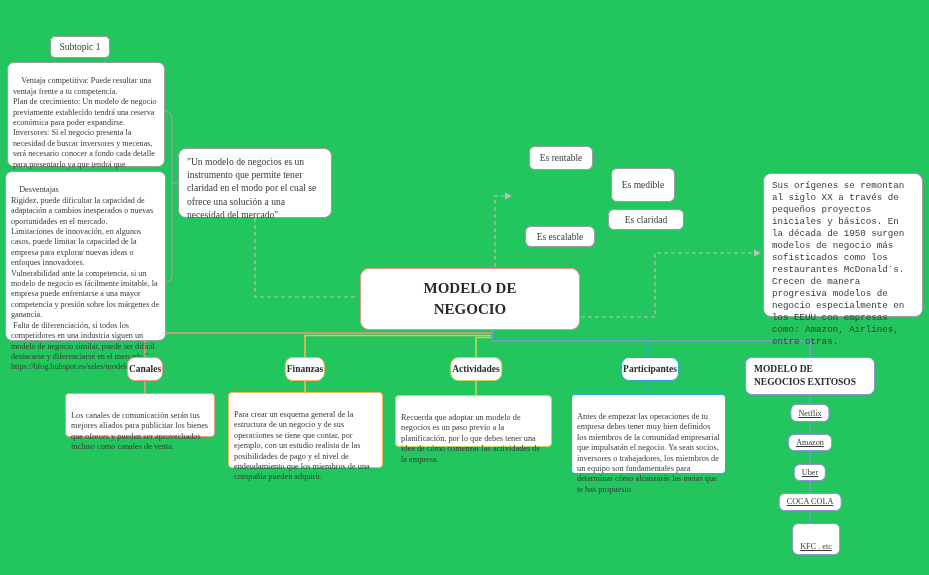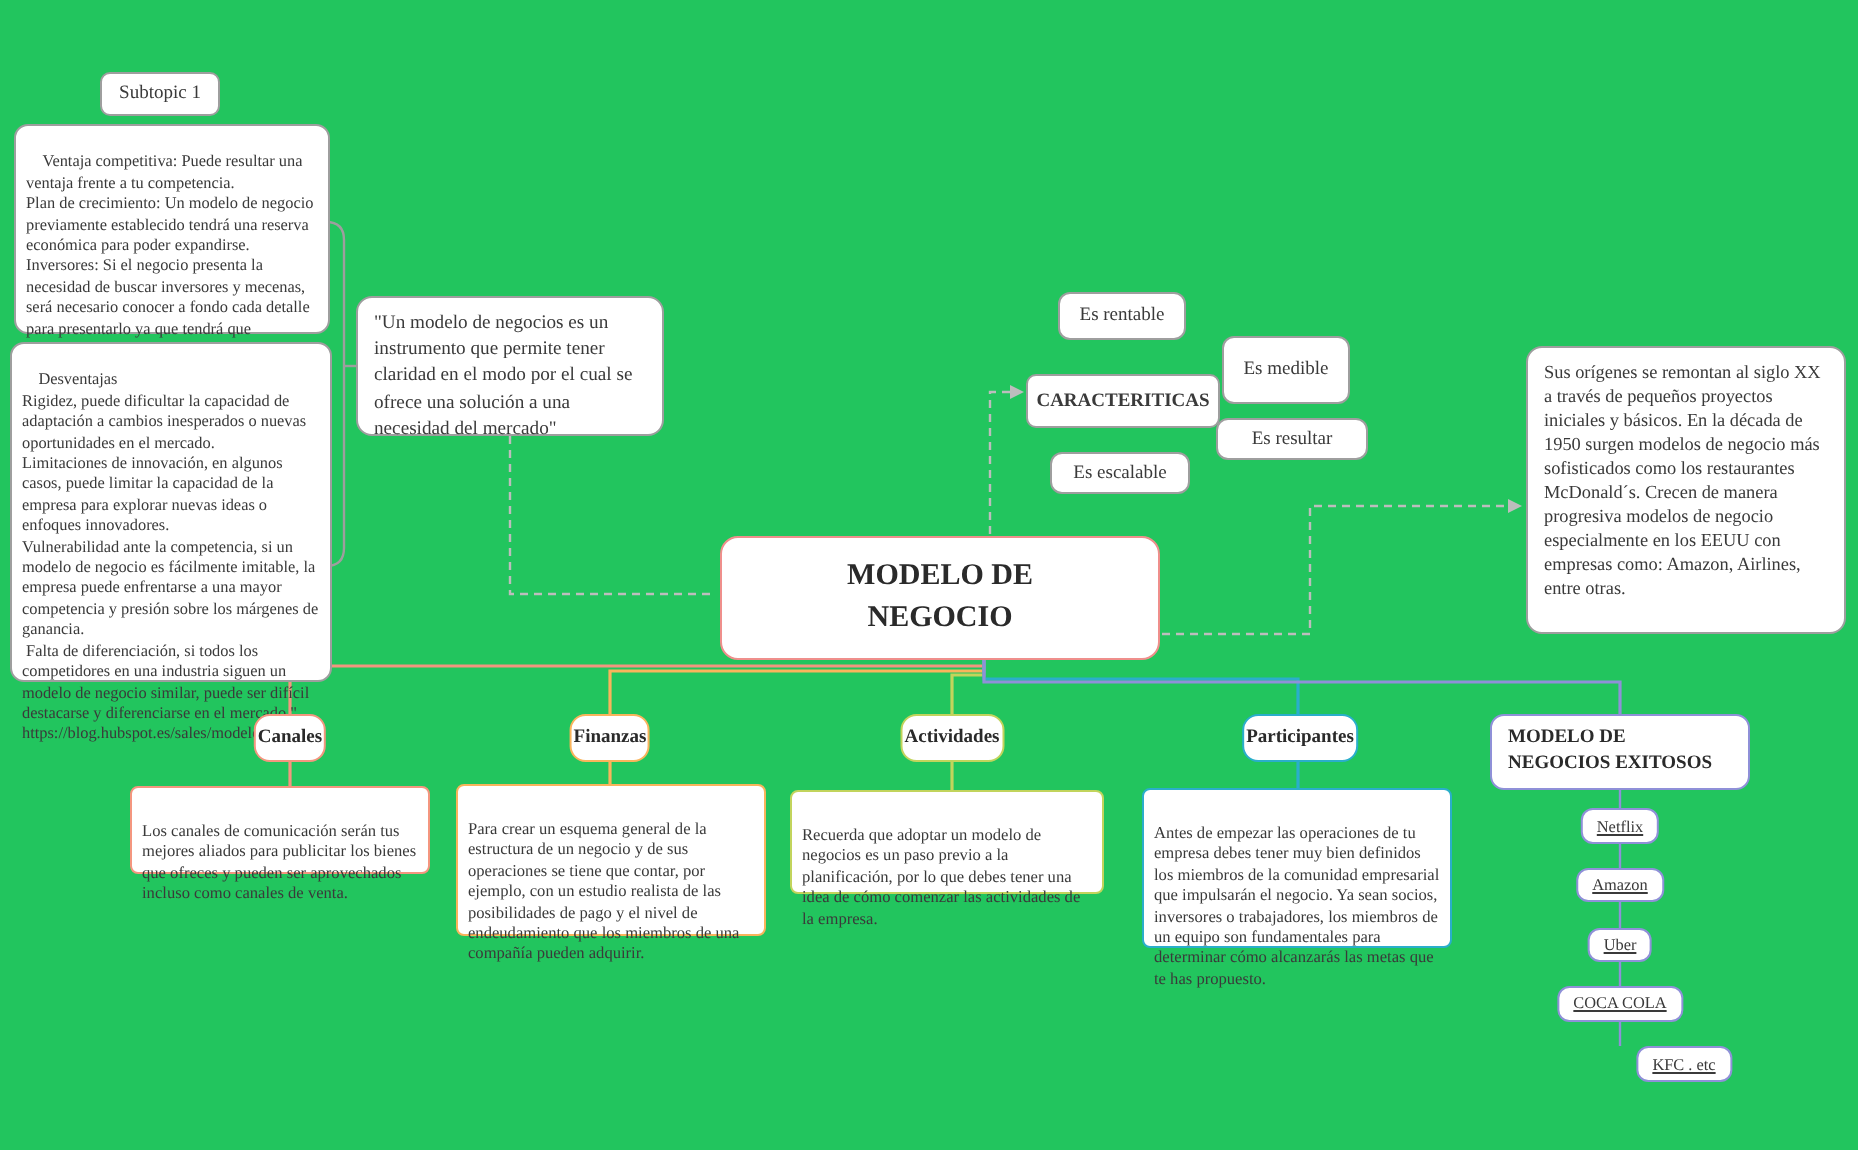--- a/index.html
+++ b/index.html
@@ -3,21 +3,21 @@
 <meta charset="utf-8">
 <style>
   html,body{margin:0;padding:0;background:#f3f3f3;}
   .stage{position:relative;width:929px;height:575px;background:#22c55e;overflow:hidden;
          font-family:"Liberation Serif","DejaVu Serif",serif;color:#3a3a3a;}
   svg.wires{position:absolute;left:0;top:0;width:929px;height:575px;}
   .box{position:absolute;background:#fff;border:1px solid #9e9e9e;border-radius:6px;box-sizing:border-box;}
   .pill{display:flex;align-items:center;justify-content:center;text-align:center;}
   .note{font-size:8.2px;line-height:10.4px;padding:3px 5px;white-space:pre-wrap;border-radius:7px;}
   .quote{font-size:9.6px;line-height:13.2px;padding:6px 8px;border-radius:8px;}
-  .origins{font-size:9.2px;line-height:12px;padding:6px 8px;border-radius:8px;}
+  .origins{font-size:9.2px;line-height:12px;padding:6px 8px;border-radius:8px;font-family:Liberation Mono, monospace;}
   .subtopic{font-size:9.5px;border-radius:5px;}
   .charTitle{font-weight:bold;font-size:9.5px;border-radius:5px;}
   .charItem{font-size:9.5px;border-radius:6px;}
   .root{border-width:1.8px;border-radius:9px;font-weight:bold;font-size:15px;line-height:21px;
         white-space:pre-line;color:#2a2a2a;}
   .blabel{border-width:1.6px;border-radius:8px;font-weight:bold;font-size:9.5px;
           transform:translateX(-50%);padding:0 1px;color:#2a2a2a;}
   .bdesc{font-size:8.3px;line-height:10.4px;padding:17px 5px;border-radius:4px;border-width:1px;}
   .exitosos{border-width:1.4px;border-radius:7px;font-weight:bold;font-size:9.5px;line-height:13px;
             padding:5px 8px;color:#2a2a2a;}
@@ -81,25 +81,22 @@
   <div class="box quote" style="left:178px;top:148px;width:154px;height:70px;">
     <span>"Un modelo de negocios es un instrumento que permite tener claridad en el modo por el cual se ofrece una solución a una necesidad del mercado"</span>
   </div>
 
   <div class="box pill charItem" style="left:529px;top:146px;width:64px;height:24px;">
     <span>Es rentable</span>
   </div>
   <div class="box pill charItem" style="left:611px;top:168px;width:64px;height:34px;">
     <span>Es medible</span>
   </div>
-  <div class="box pill charTitle" style="left:513px;top:187px;width:97px;height:27px;">
-    <span>CARACTERITICAS</span>
-  </div>
   <div class="box pill charItem" style="left:608px;top:209px;width:76px;height:21px;">
-    <span>Es resultar</span>
+    <span>Es claridad</span>
   </div>
   <div class="box pill charItem" style="left:525px;top:226px;width:70px;height:21px;">
     <span>Es escalable</span>
   </div>
 
   <div class="box pill root" style="left: 360px; top: 268px; width: 220px; height: 62px; border-color: rgb(239, 143, 140);">
     <span>MODELO DE
 NEGOCIO</span>
   </div>
 
@@ -141,17 +138,17 @@
   </div>
   <div class="box pill chainItem" style="left: 810px; top: 434px; height: 17px; border-color: rgb(143, 144, 216);">
     <span>Amazon</span>
   </div>
   <div class="box pill chainItem" style="left: 810px; top: 464px; height: 17px; border-color: rgb(143, 144, 216);">
     <span>Uber</span>
   </div>
   <div class="box pill chainItem" style="left: 810px; top: 493px; height: 17.5px; border-color: rgb(143, 144, 216);">
     <span>COCA COLA</span>
   </div>
-  <div class="box pill chainItem" style="left: 842px; top: 523px; height: 18px; border-color: rgb(143, 144, 216);">
+  <div class="box pill chainItem" style="left: 816px; top: 523px; height: 32px; border-color: rgb(143, 144, 216); align-items: flex-end;">
     <span>KFC . etc</span>
   </div>
 
 </div>
 
 </body></html>

